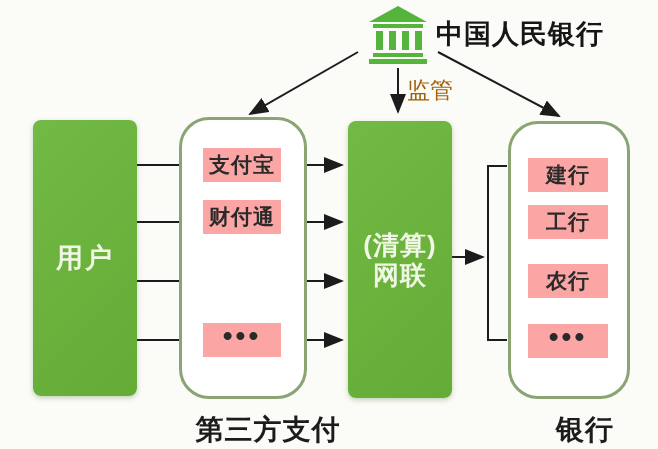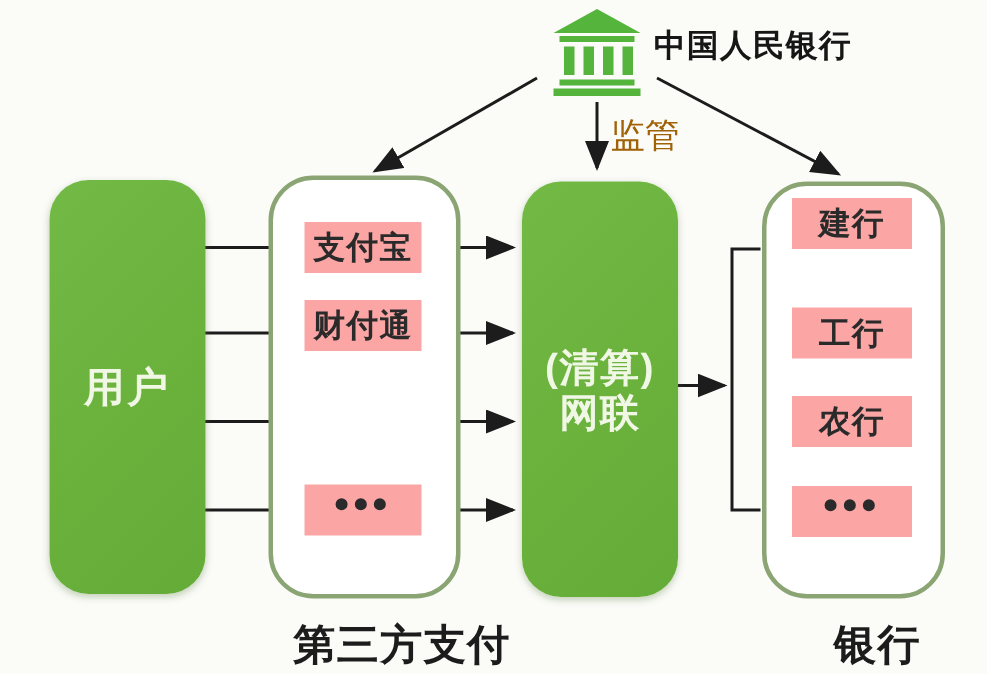--- a/index.html
+++ b/index.html
@@ -10,35 +10,35 @@
   .stage{
     position:relative;
     width:658px;height:449px;
     background:#fbfbf8;
     overflow:hidden;
   }
   
   .bank-icon{position:absolute;left:368px;top:6px;width:60px;height:58px;}
   .main-title{
     position:absolute;left:436px;top:16px;
-    font-size:21px;font-weight:900;color:#161616;
+    font-size:27px;font-weight:900;color:#161616;
     letter-spacing:1px;white-space:nowrap;
   }
   .supervision-label{
     position:absolute;left:407px;top:75px;
     font-size:23px;font-weight:400;color:#a16207;
     white-space:nowrap;
   }
   
   .connectors{position:absolute;left:0;top:0;width:658px;height:449px;pointer-events:none;}
   
   .green-box{
     position:absolute;
     background:linear-gradient(135deg,#72b946 0%,#6ab23c 55%,#64ab38 100%);
-    border-radius:26px;
+    border-radius:8px;
     box-shadow:0 2px 5px rgba(90,130,60,.35);
     display:flex;flex-direction:column;align-items:center;justify-content:center;
     color:#f1f7e5;font-weight:700;text-align:center;
   }
   .users-box{left:33px;top:120px;width:104px;height:276px;font-size:27px;}
   .users-box .bline{line-height:28px;margin:12px 0;letter-spacing:2px;}
   .clearing-box{left:348px;top:121px;width:104px;height:277px;font-size:26px;}
   .clearing-box .bline{line-height:30px;letter-spacing:1px;}
   
   .outline-box{
@@ -55,21 +55,21 @@
     position:absolute;width:78px;height:34px;
     background:#fca5a5;
     display:flex;align-items:center;justify-content:center;
     font-size:21px;font-weight:700;color:#2a2a2a;
     letter-spacing:1px;
   }
   .item.dots{font-size:28px;letter-spacing:3px;padding-bottom:8px;box-sizing:border-box;}
   .tp-item{left:203px;}
   .bk-item{left:528px;width:80px;}
   .tp-1{top:148px}.tp-2{top:200px}.tp-3{top:264px}.tp-4{top:323px}
-  .bk-1{top:132px}.bk-2{top:205px}.bk-3{top:264px}.bk-4{top:324px}
+  .bk-1{top:158px}.bk-2{top:205px}.bk-3{top:264px}.bk-4{top:324px}
   
   .caption{
     position:absolute;top:411px;
     font-size:28px;font-weight:900;color:#1c1c1c;
     text-align:center;letter-spacing:1px;white-space:nowrap;margin-left:21px;
   }
   .caption-third-party{left:167px;width:160px;}
   .caption-banks{left:504px;width:120px;}
 </style>
 </head>

